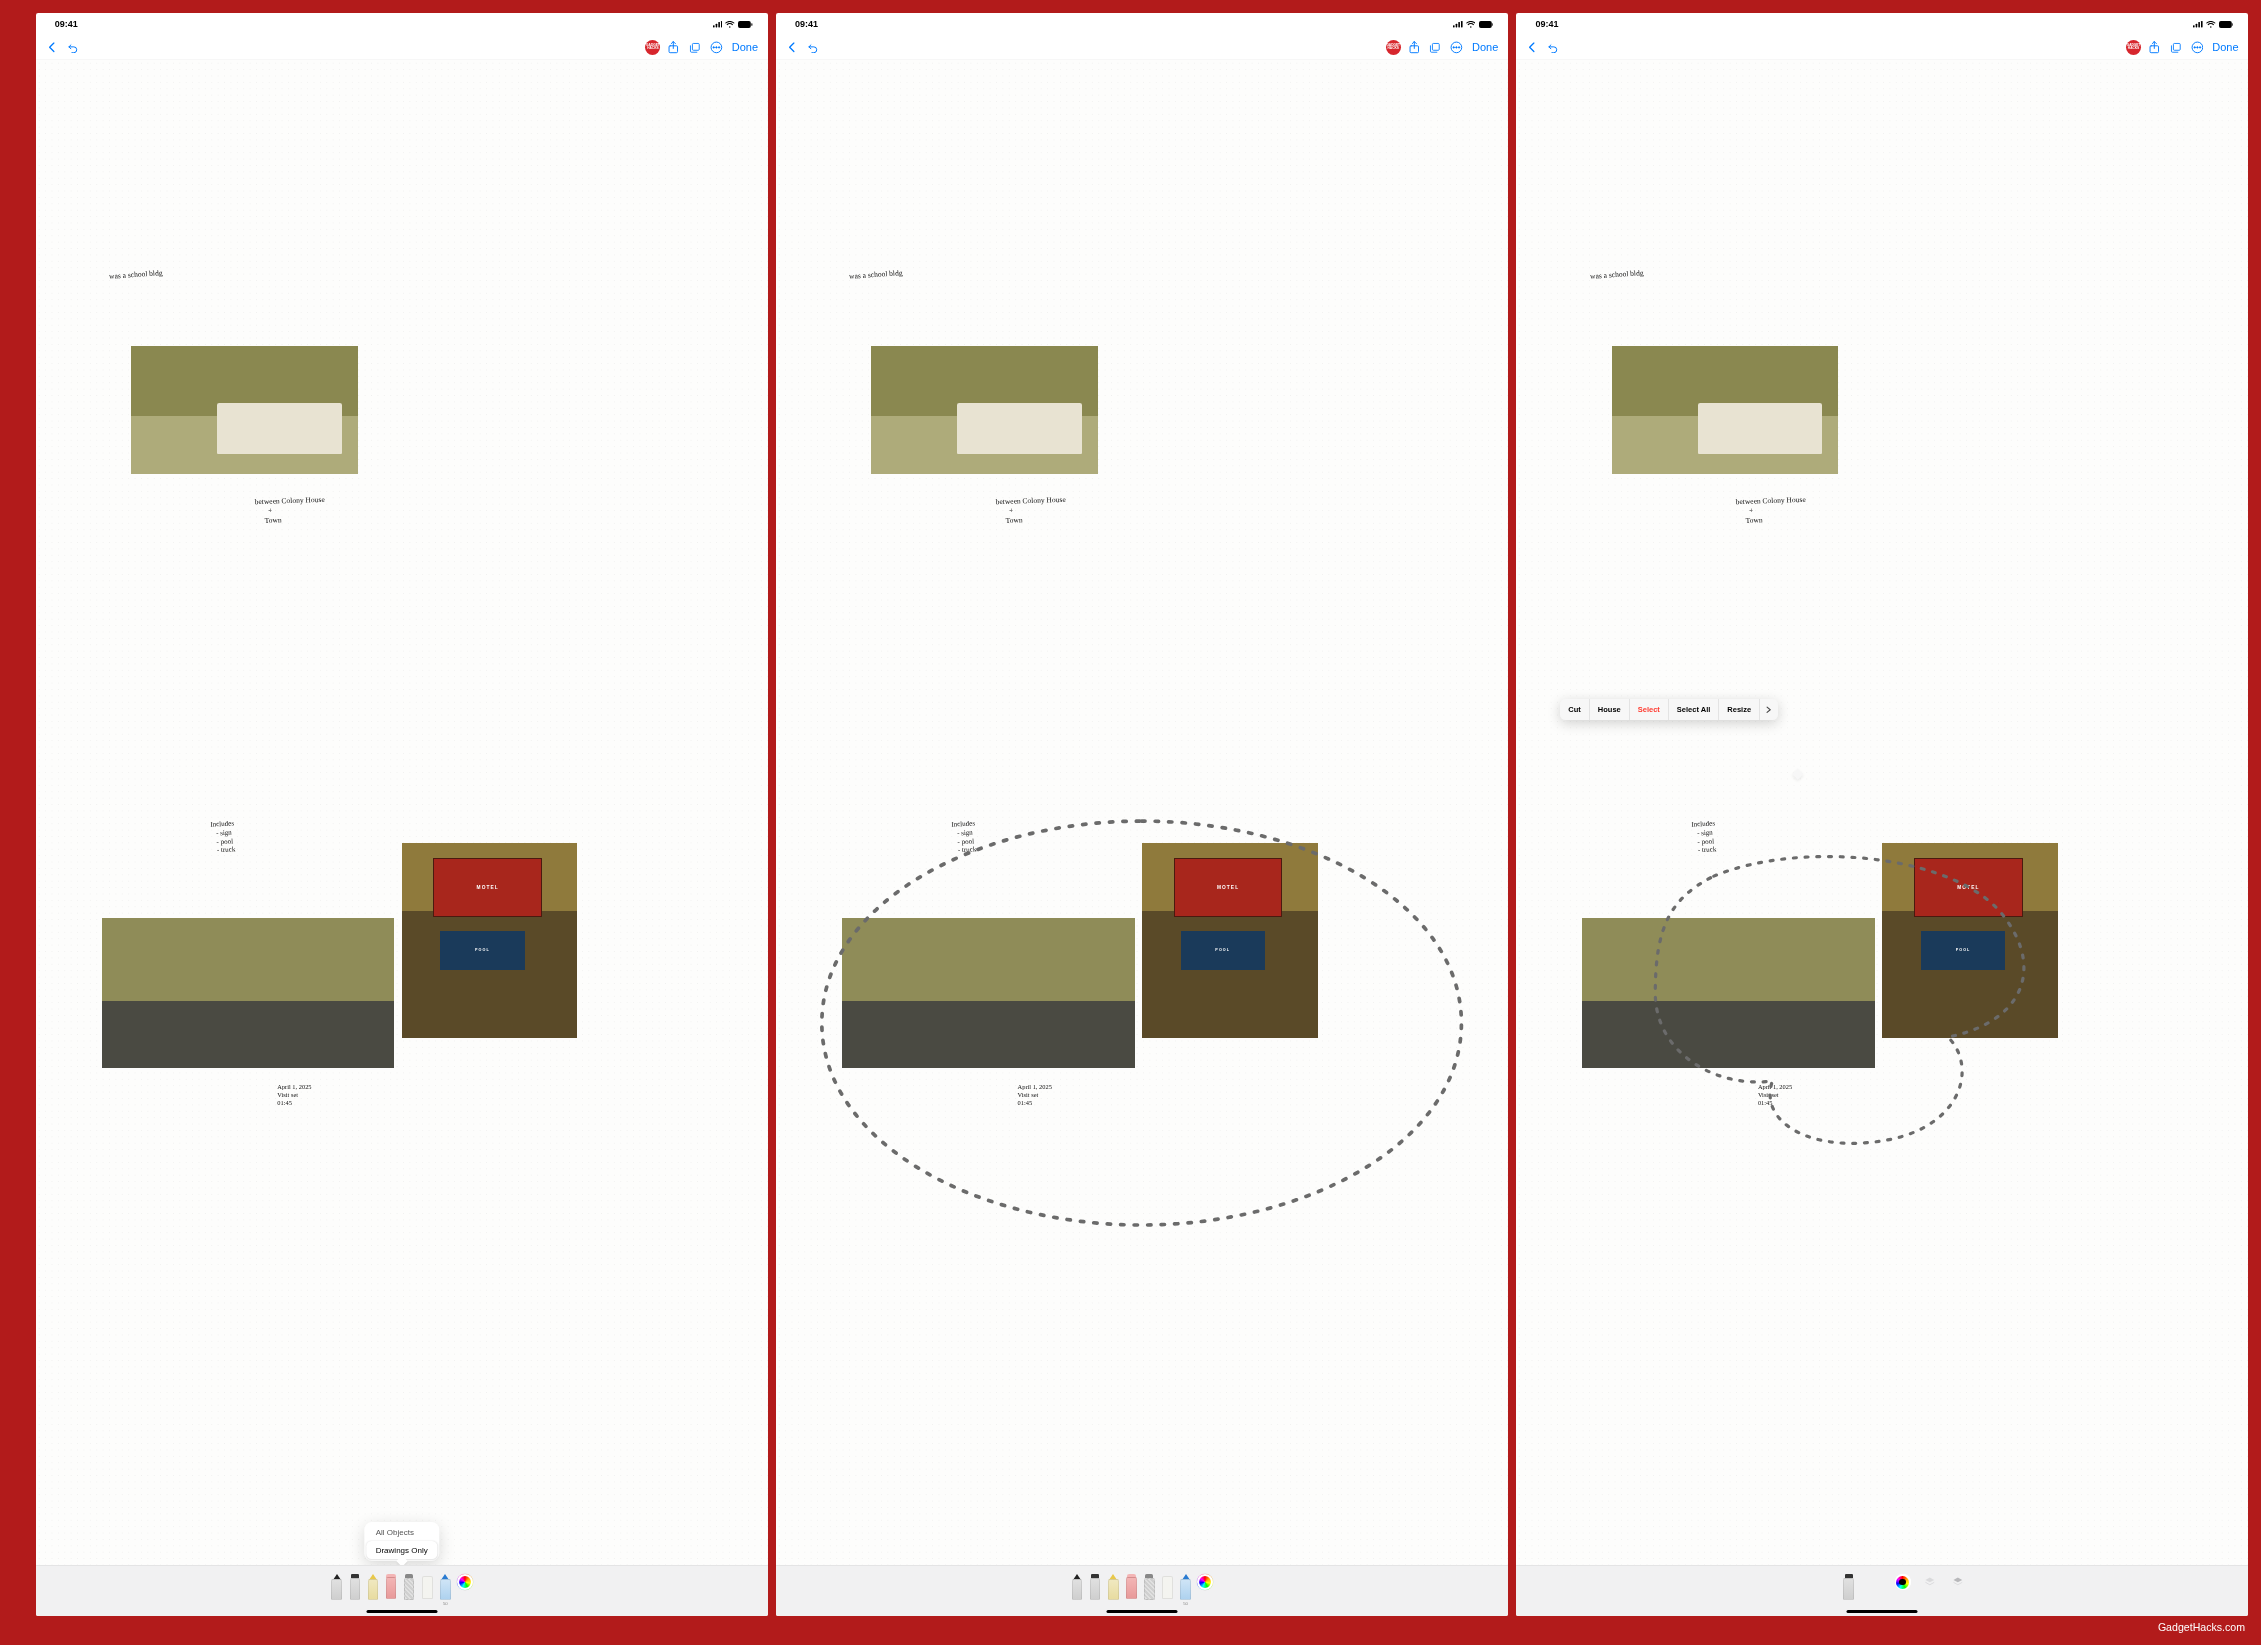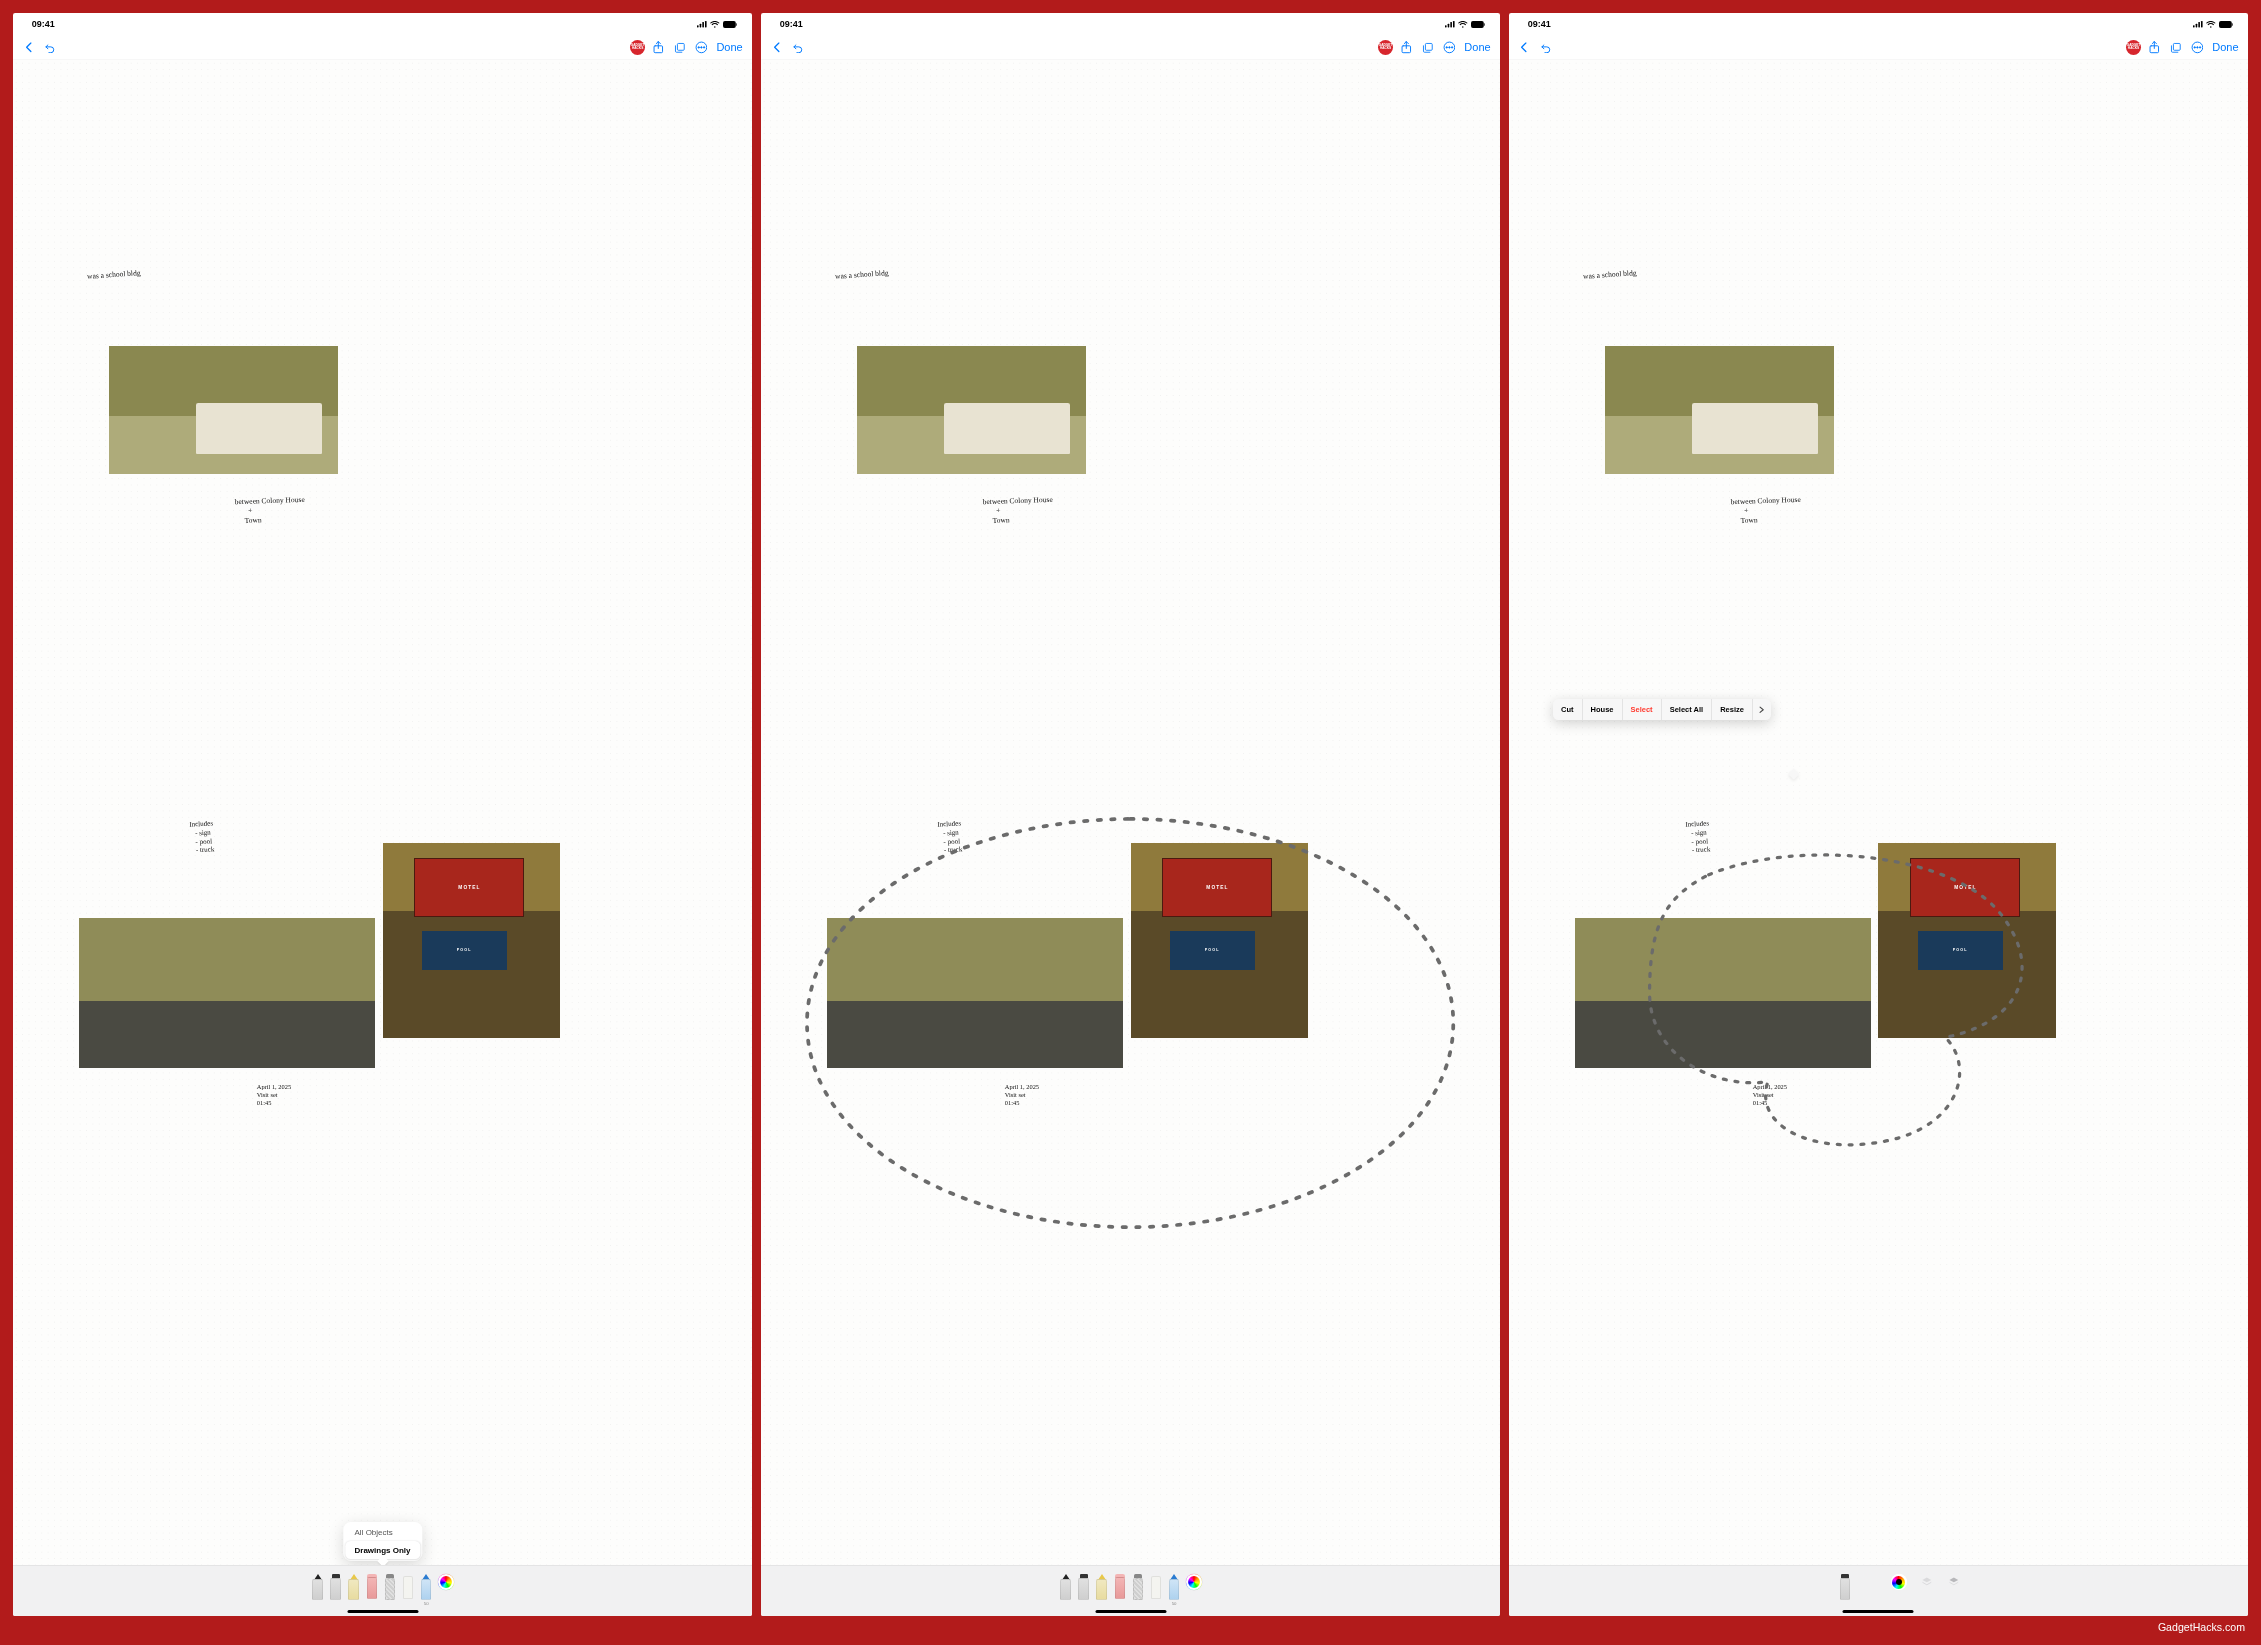--- a/index.html
+++ b/index.html
@@ -7,20 +7,21 @@
     background: #b21b1b;
     font-family: -apple-system, BlinkMacSystemFont, "Segoe UI", Helvetica, Arial, sans-serif;
     padding: 12.8px;
     height: 100vh;
     overflow: hidden;
   }
   .stage {
     display: flex;
     gap: 8.5px;
     height: calc(100% - 16px);
+    margin-left: 23px;
   }
   .phone {
     flex: 1;
     background: #fff;
     border-radius: 2.1px;
     position: relative;
     overflow: hidden;
     display: flex;
     flex-direction: column;
   }
@@ -190,21 +191,21 @@
   }
   
   .popover {
     position:absolute; background:#fff; border-radius:7.5px;
     box-shadow:0 4.3px 16px rgba(0,0,0,0.15);
     display:flex; padding:2.1px;
   }
   .popover .seg {
     padding:4.3px 9.6px; font-size:8px; border-radius:5.3px;
   }
-  .popover .seg.active { background:#fff; box-shadow:0 0.5px 2.1px rgba(0,0,0,0.12); font-weight:700;}
+  .popover .seg.active { background:#fff; box-shadow:0 0.5px 2.1px rgba(0,0,0,0.12); font-weight:400;}
   .popover .seg.inactive { color:#555; }
   .popover-caret {
     position:absolute; width:7.5px; height:7.5px; background:#fff;
     transform:rotate(45deg); box-shadow:1.1px 1.1px 2.1px rgba(0,0,0,0.06);
   }
   .footer-credit {
     text-align:right; color:#fff; font-size:10.6px; padding:4.3px 3.2px 0 0;
     font-weight:400;
   }
 </style>

